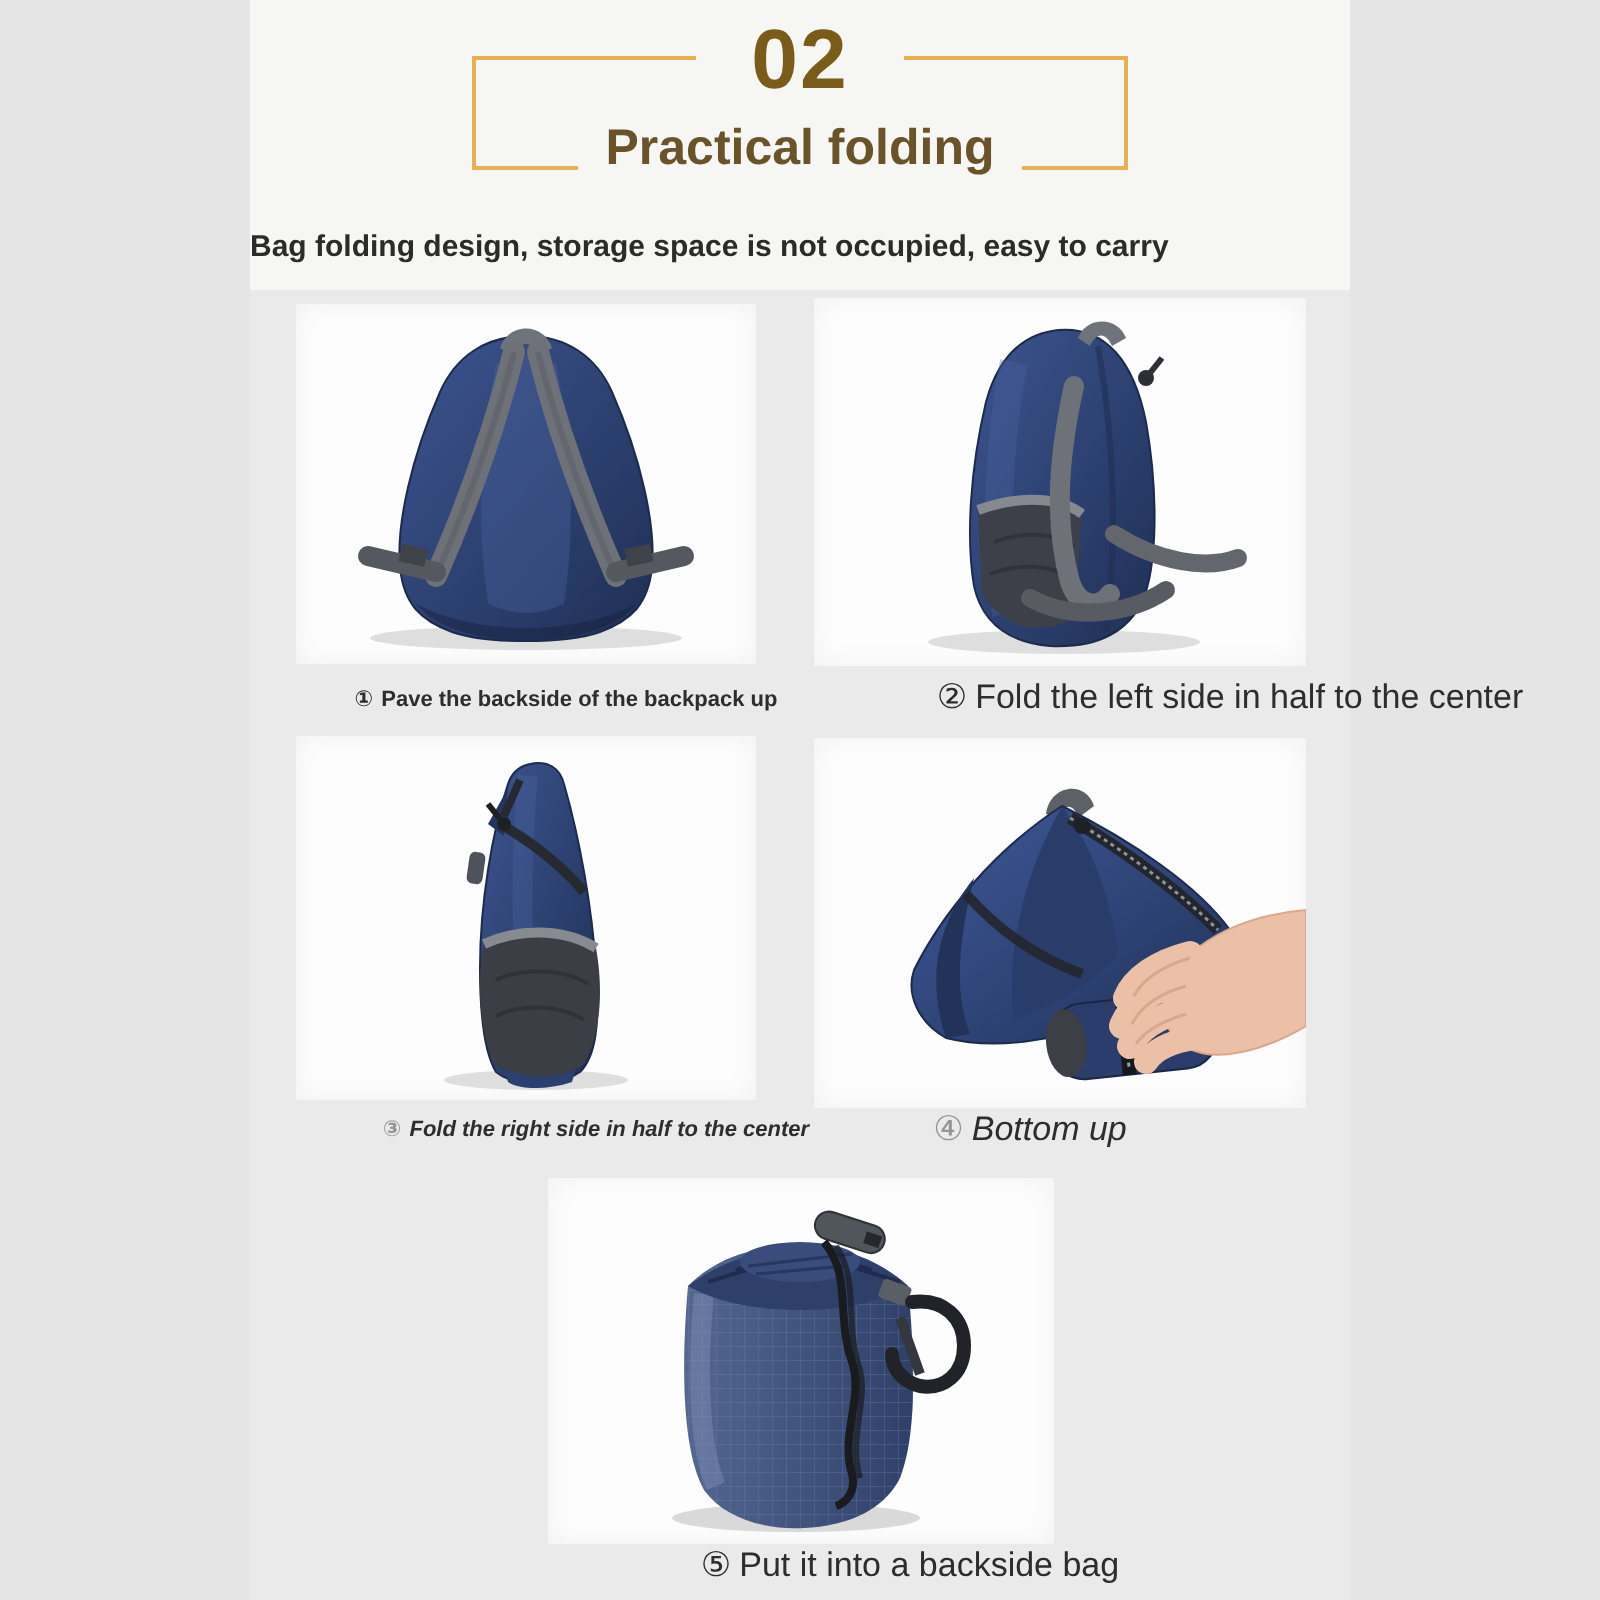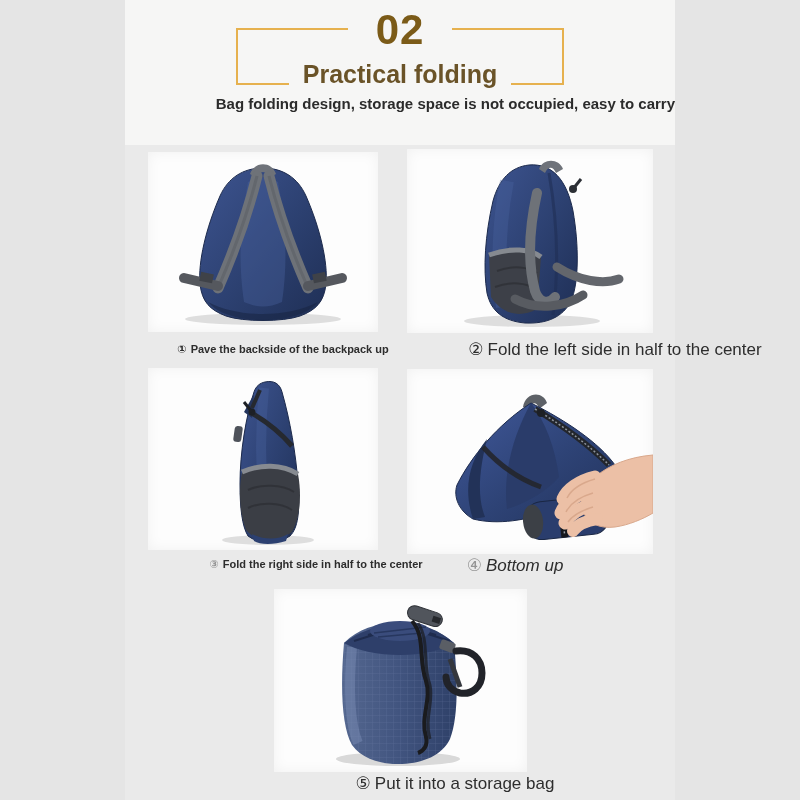--- a/index.html
+++ b/index.html
@@ -17,39 +17,39 @@
   .gl-top-l{left:111px;top:28px;width:112px;height:2px;}
   .gl-vert-l{left:111px;top:28px;width:2px;height:57px;}
   .gl-bot-l{left:111px;top:83px;width:53px;height:2px;}
   .gl-top-r{left:327px;top:28px;width:112px;height:2px;}
   .gl-vert-r{left:437px;top:28px;width:2px;height:57px;}
   .gl-bot-r{left:386px;top:83px;width:53px;height:2px;}
   .sec-num{position:absolute;left:0;top:6px;width:550px;text-align:center;
     font-size:42px;font-weight:700;color:#7b5b18;letter-spacing:1px;}
   .sec-title{position:absolute;left:0;top:60px;width:550px;text-align:center;
     font-size:25px;font-weight:600;color:#6a5328;}
-  .sec-sub{position:absolute;left:0;top:95px;width:550px;text-align:right;
+  .sec-sub{position:absolute;left:0;top:115px;width:550px;text-align:left;
     font-size:15px;font-weight:600;color:#2b2b2b;}
 
   
   .panel{position:absolute;background:#fdfdfd;box-shadow:inset 0 0 14px rgba(0,0,0,0.05);margin:0;}
   .panel svg{display:block;width:100%;height:100%;}
   .p1{left:148px;top:152px;width:230px;height:180px;}
   .p2{left:407px;top:149px;width:246px;height:184px;}
   .p3{left:148px;top:368px;width:230px;height:182px;}
   .p4{left:407px;top:369px;width:246px;height:185px;}
   .p5{left:274px;top:589px;width:253px;height:183px;}
 
   
   .caption{position:absolute;color:#2d2d2d;white-space:nowrap;text-align:center;}
   .cap-sm{font-size:11px;font-weight:600;}
   .cap-lg{font-size:17px;font-weight:400;}
   .c1{left:148px;top:343px;width:270px;}
   .c2{left:440px;top:339px;width:350px;}
-  .c3{left:166px;top:558px;width:300px;}
+  .c3{left:148px;top:558px;width:300px;font-style:italic;}
   .c4{left:410px;top:555px;width:210px;font-style:italic;}
   .c5{left:310px;top:773px;width:290px;}
   .mk{margin-right:4px;}
   .mk-faint{opacity:0.45;}
 </style>
 </head>
 <body>
 
 <div id="canvas">
   <div class="content-col"></div>
@@ -211,15 +211,15 @@
   <div class="caption cap-lg c2">
     <span class="mk">②</span><span>Fold the left side in half to the center</span>
   </div>
   <div class="caption cap-sm c3">
     <span class="mk mk-faint">③</span><span>Fold the right side in half to the center</span>
   </div>
   <div class="caption cap-lg c4">
     <span class="mk mk-faint">④</span><span>Bottom up</span>
   </div>
   <div class="caption cap-lg c5">
-    <span class="mk">⑤</span><span>Put it into a storage bag</span>
+    <span class="mk">⑤</span><span>Put it into a backside bag</span>
   </div>
 </div>
 
 </body></html>

